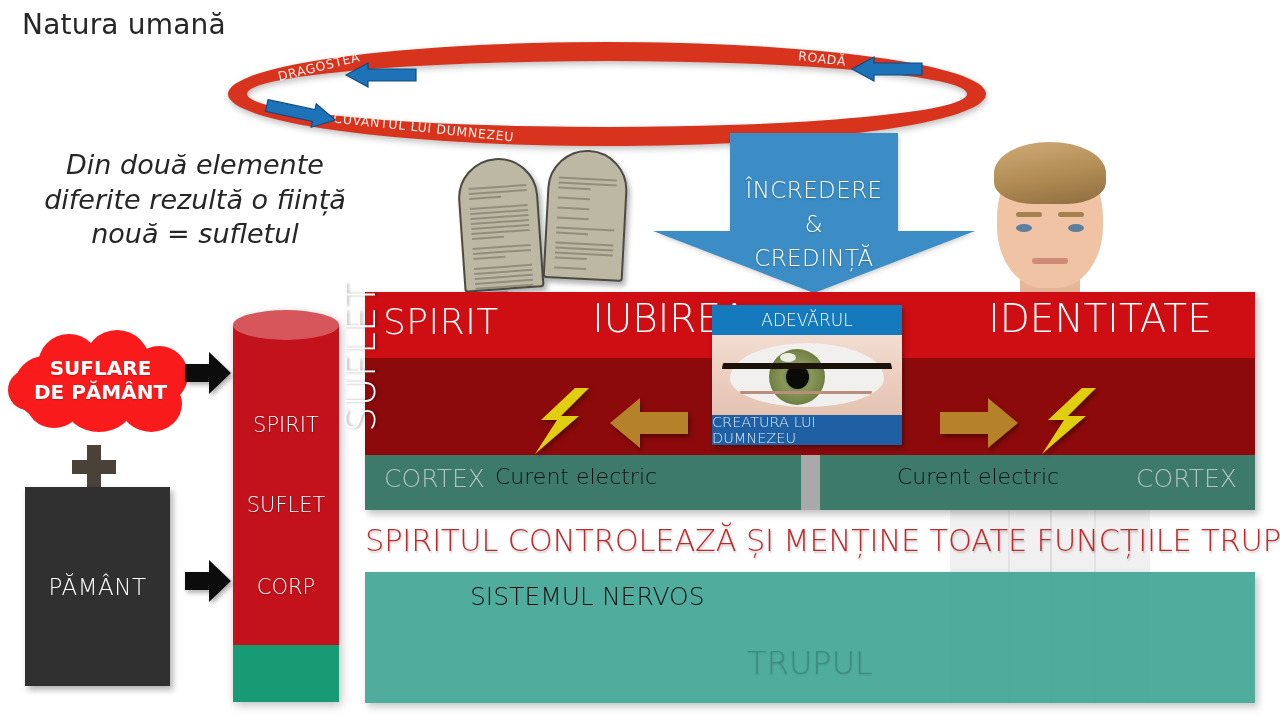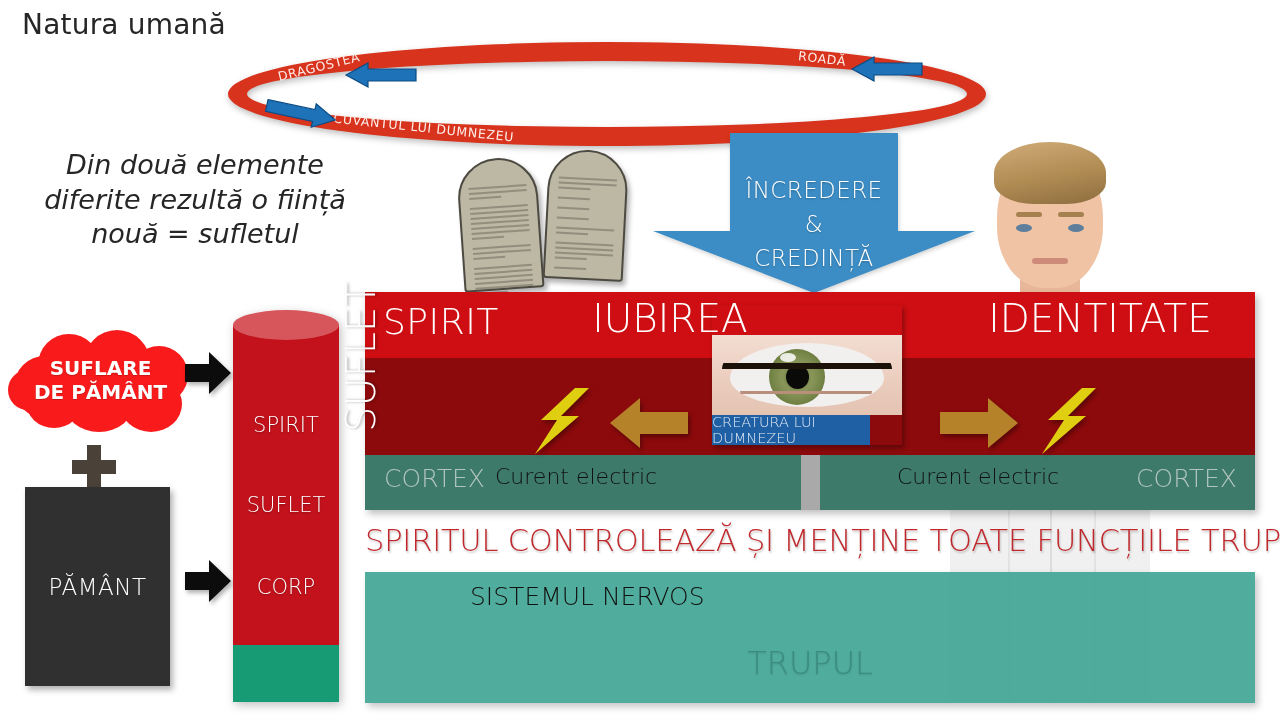--- a/index.html
+++ b/index.html
@@ -121,21 +121,21 @@
               background:linear-gradient(180deg,#f2ddd2 0%, #eccfc0 50%, #e4c3b2 100%);overflow:hidden;}
   #eye-sclera{position:absolute;left:18px;top:8px;width:154px;height:64px;background:#f2f0ee;
               border-radius:50% 50% 50% 50%/55% 55% 45% 45%;}
   #eye-iris{position:absolute;left:57px;top:14px;width:56px;height:56px;border-radius:50%;
             background:radial-gradient(circle at 50% 50%, #5d6b34 0%, #89965a 38%, #6f7f42 70%, #3e4a22 100%);}
   #eye-pupil{position:absolute;left:74px;top:30px;width:23px;height:24px;border-radius:50%;background:#0a0a08;}
   #eye-glint{position:absolute;left:68px;top:18px;width:16px;height:9px;border-radius:50%;background:rgba(255,255,255,.85);}
   #eye-lash{position:absolute;left:10px;top:2px;width:170px;height:26px;
             border-bottom:6px solid #1a1208;border-radius:50%/100% 100% 0 0;}
   #eye-lower{position:absolute;left:28px;top:56px;width:132px;height:18px;border-top:3px solid #b98f7c;border-radius:50%/0 0 100% 100%;}
-  #eyebox-bot{position:absolute;left:0;top:110px;width:158px;height:30px;background:#1f5fa3;
+  #eyebox-bot{position:absolute;left:0;top:110px;width:190px;height:30px;background:#1f5fa3;
               display:flex;align-items:center;justify-content:center;}
   #eyebox-bot span{color:#dfe9f5;font-size:14.5px;font-family:"DejaVu Sans",sans-serif;font-weight:300;}
 
   
   .bolt{position:absolute;z-index:5;filter:drop-shadow(2px 3px 2px rgba(0,0,0,.35));}
   #bolt-l{left:535px;top:388px;} #bolt-r{left:1042px;top:388px;}
   .gold-arrow{position:absolute;z-index:5;filter:drop-shadow(2px 3px 2px rgba(0,0,0,.35));}
   #garr-l{left:610px;top:398px;} #garr-r{left:940px;top:398px;}
 
   
@@ -310,20 +310,23 @@
     <path d="M78 14 L30 14 L30 0 L0 25 L30 50 L30 36 L78 36 Z" fill="#b5822a"></path>
   </svg>
   <svg class="gold-arrow" id="garr-r" width="78" height="50" viewBox="0 0 78 50">
     <path d="M0 14 L48 14 L48 0 L78 25 L48 50 L48 36 L0 36 Z" fill="#b5822a"></path>
   </svg>
   <svg class="bolt" id="bolt-r" width="54" height="66" viewBox="0 0 54 66">
     <path d="M40 0 L6 32 L22 32 L0 66 L44 28 L26 28 L54 0 Z" fill="#e0cf10"></path>
   </svg>
 
   <div class="abs" id="eyebox">
+    <div id="eyebox-top">
+      <span>ADEVĂRUL</span>
+    </div>
     <div id="eyebox-mid">
       <div id="eye-sclera"></div>
       <div id="eye-iris"></div>
       <div id="eye-pupil"></div>
       <div id="eye-glint"></div>
       <div id="eye-lash"></div>
       <div id="eye-lower"></div>
     </div>
     <div id="eyebox-bot">
       <span>CREATURA LUI DUMNEZEU</span>

